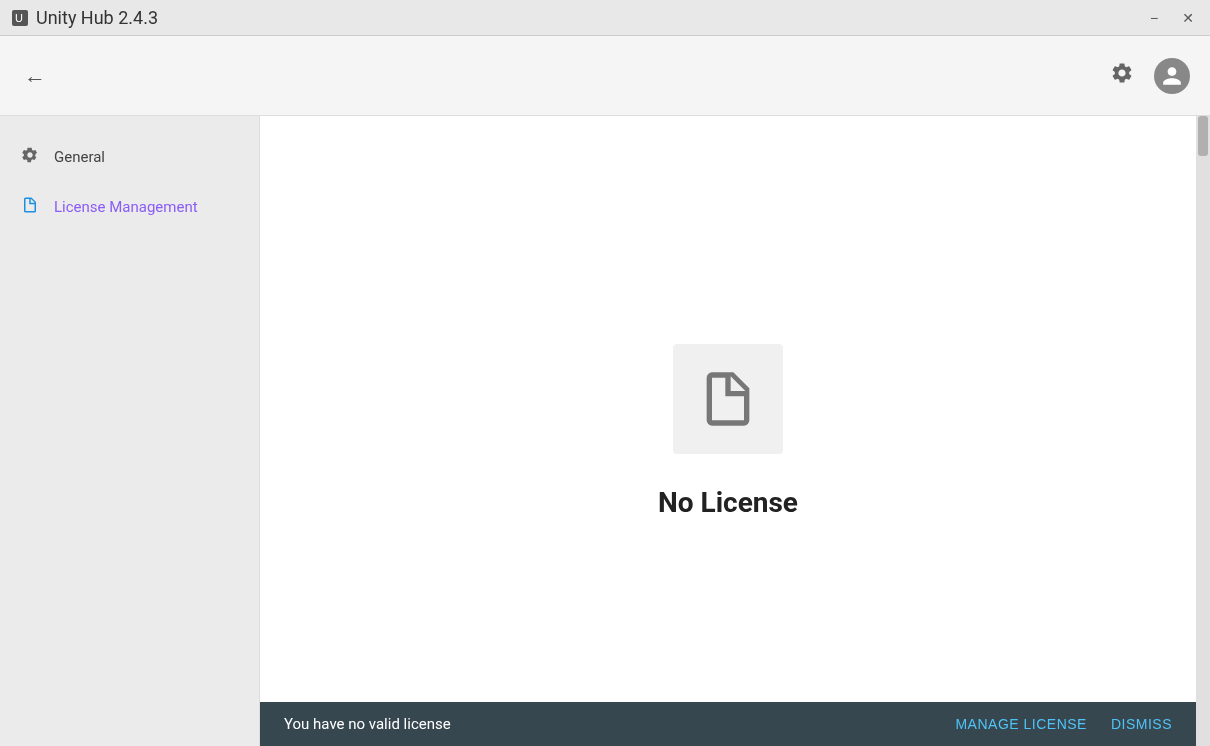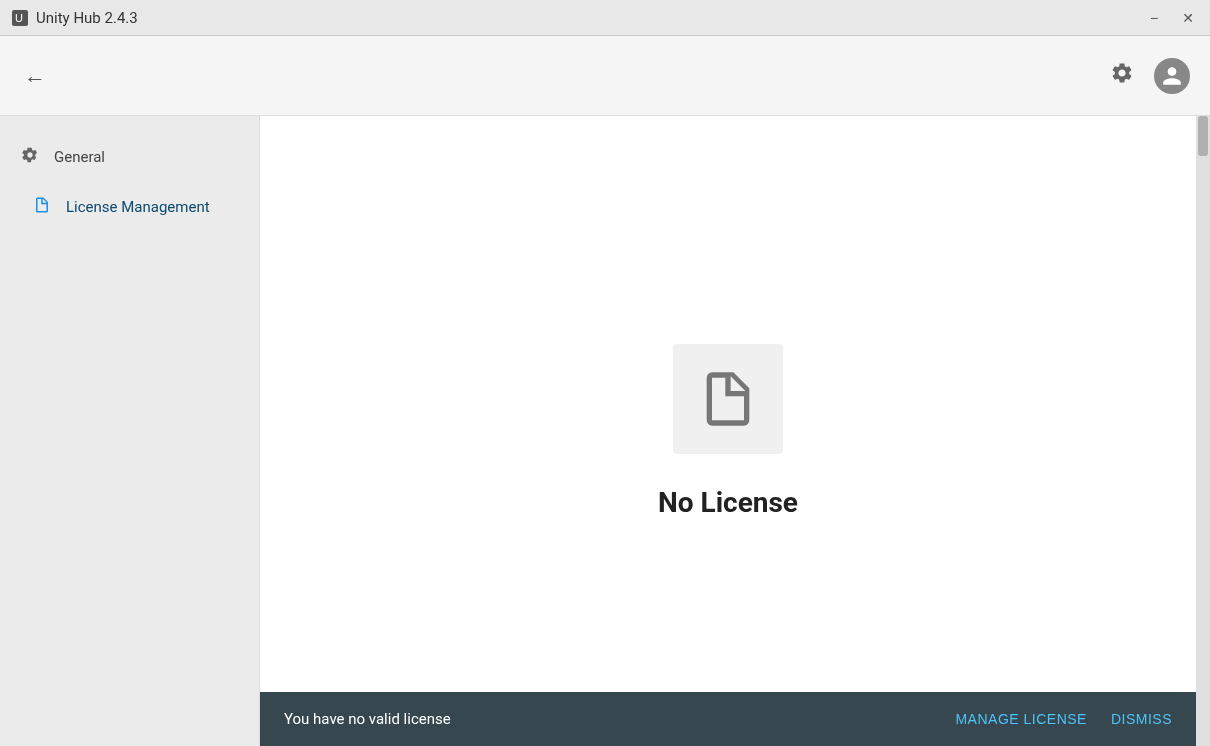--- a/index.html
+++ b/index.html
@@ -27,21 +27,21 @@
     .title-bar-left {
       display: flex;
       align-items: center;
       gap: 8px;
     }
     .title-bar-logo {
       width: 16px;
       height: 16px;
     }
     .title-bar-title {
-      font-size: 15px;
+      font-size: 18px;
       color: #333;
     }
     .title-bar-controls {
       display: flex;
       gap: 16px;
       align-items: center;
     }
     .title-bar-btn {
       background: none;
       border: none;
@@ -126,22 +126,21 @@
     .sidebar-item {
       display: flex;
       align-items: center;
       gap: 14px;
       padding: 14px 20px;
       cursor: pointer;
       font-size: 15px;
       color: #444;
     }
     .sidebar-item.active {
-      color: #0c4a6e;
-      margin-left: 12px;
+      color: #8b5cf6;
     }
     .sidebar-item.active .sidebar-icon {
       color: #1a8fe3;
     }
     .sidebar-icon {
       font-size: 18px;
       color: #666;
       width: 20px;
       text-align: center;
       flex-shrink: 0;
@@ -212,21 +211,21 @@
     }
 
     
     .toast-bar {
       position: absolute;
       bottom: 0;
       left: 0;
       right: 0;
       background: #37474f;
       color: #fff;
-      height: 54px;
+      height: 44px;
       display: flex;
       align-items: center;
       justify-content: space-between;
       padding: 0 24px;
       z-index: 100;
     }
     .toast-message {
       font-size: 15px;
       color: #fff;
     }

